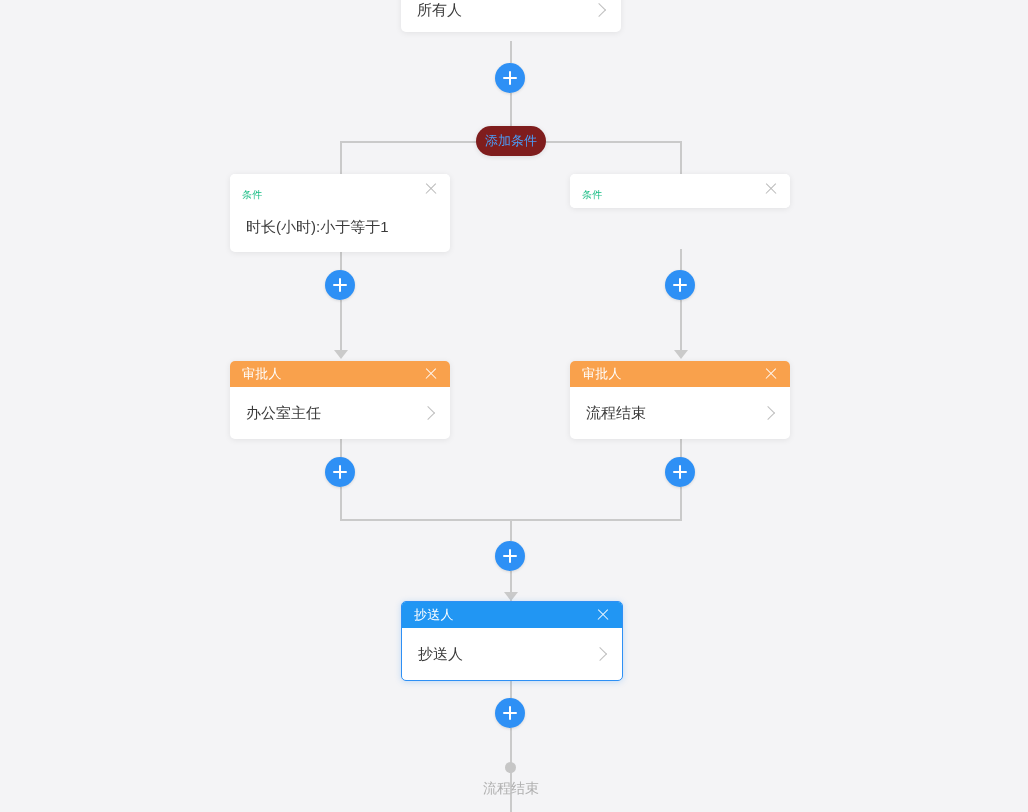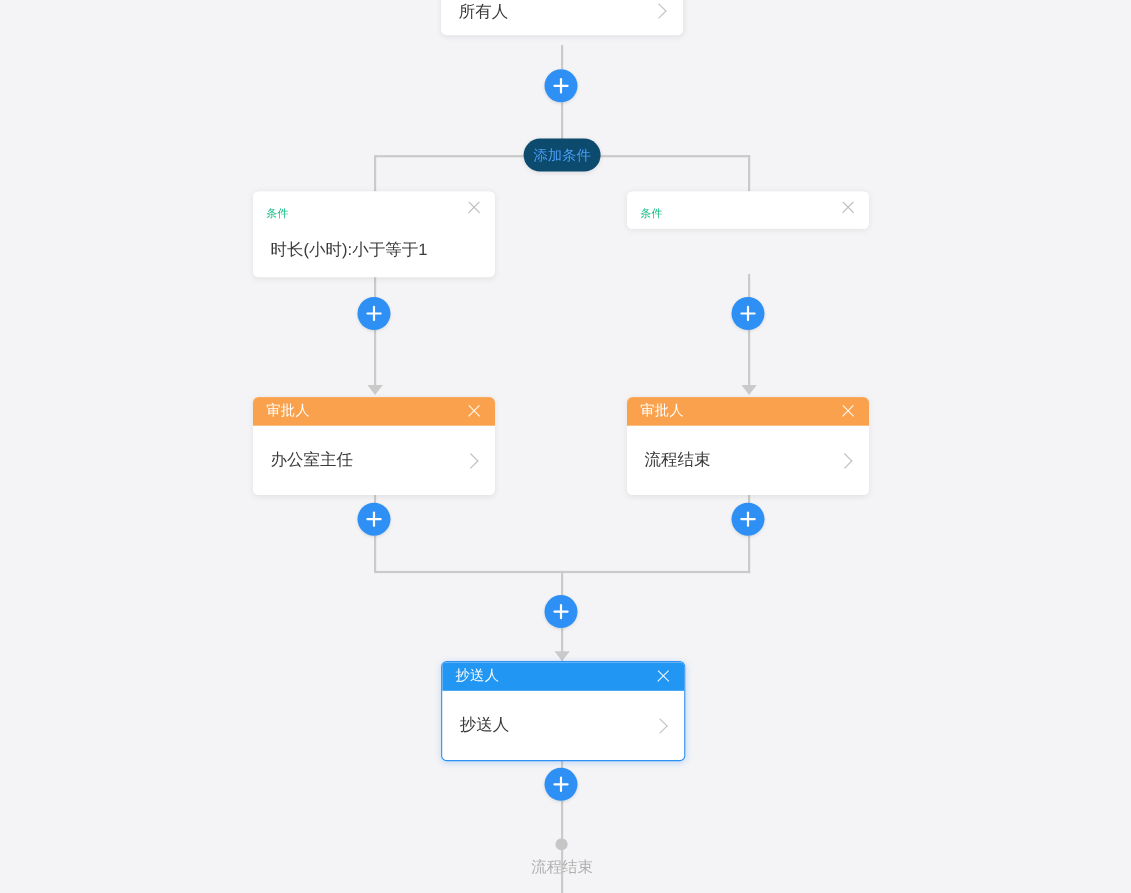--- a/index.html
+++ b/index.html
@@ -88,21 +88,21 @@
 
   .node-header {
     height: 26px;
     display: flex;
     align-items: center;
     justify-content: space-between;
     padding: 0 12px;
     box-sizing: border-box;
     font-size: 13px;
   }
-  .node-header.colored { color: #ffffff; font-family: Liberation Mono, monospace; }
+  .node-header.colored { color: #ffffff; }
   .node-header.plain {
     background: #ffffff;
     height: 34px;
     padding-top: 8px;
     align-items: flex-start;
   }
   .node-title { line-height: 26px; letter-spacing: .3px; }
   .node-title.cond { color: #15bc83; font-size: 10px; }
 
   .close-x {
@@ -125,21 +125,21 @@
   .close-x::after  { transform: rotate(-45deg); }
   .close-x.light { color: #ffffff; }
   .close-x.dark  { color: #b3b3b3; }
 
   .node-body {
     display: flex;
     align-items: center;
     justify-content: space-between;
     padding: 0 14px 0 16px;
     box-sizing: border-box;
-    height: 63px;
+    height: 52px;
     font-size: 15px;
     color: #3a3a3a;
   }
   .node-body.cond-body {
     height: 44px;
     padding-bottom: 6px;
     align-items: center;
   }
   .chevron {
     flex: none;
@@ -160,21 +160,21 @@
   #node-top .node-body { height: 52px; padding-top: 8px; }
 
   
   .add-condition {
     position: absolute;
     left: 476px;
     top: 126px;
     width: 70px;
     height: 30px;
     border-radius: 16px;
-    background: #0c4a6e;
+    background: #7f1d1d;
     box-shadow: 0 1px 5px rgba(0,0,0,0.10);
     color: #4a9cf6;
     font-size: 13px;
     display: flex;
     align-items: center;
     justify-content: center;
     z-index: 7;
     cursor: pointer;
     white-space: nowrap;
   }

